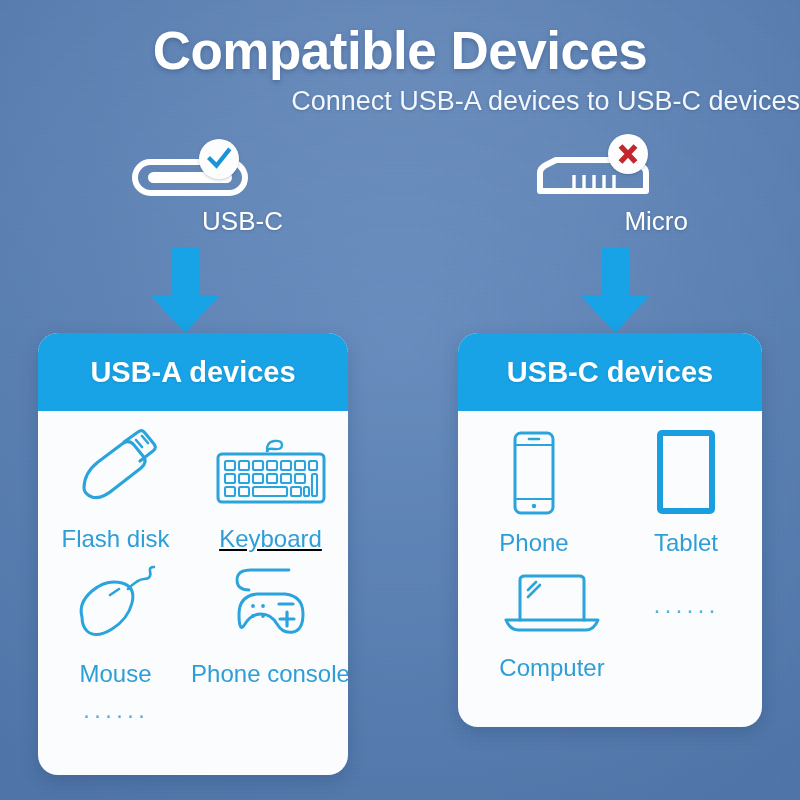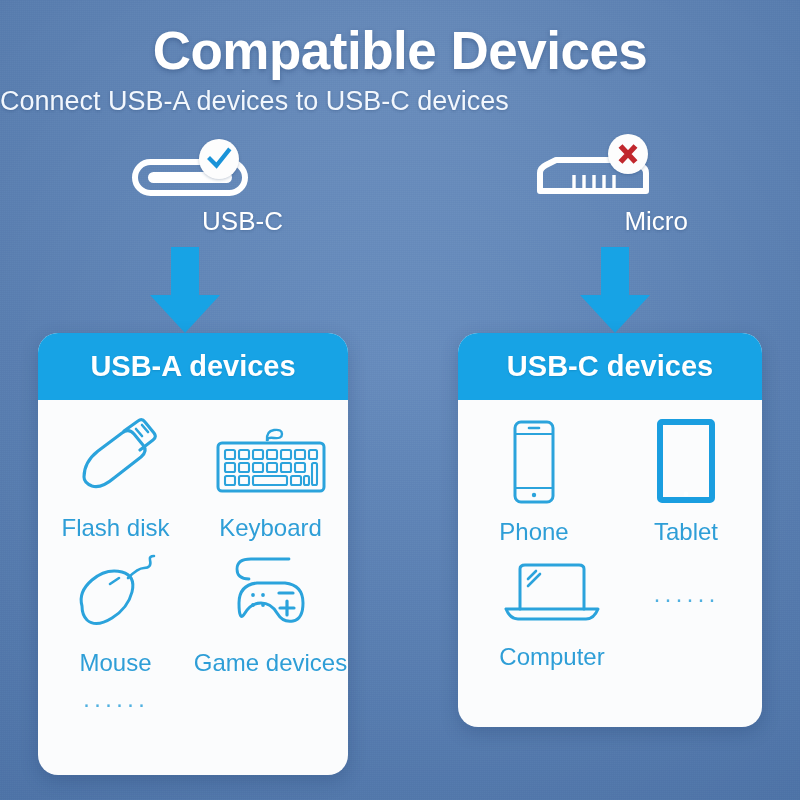--- a/index.html
+++ b/index.html
@@ -29,21 +29,21 @@
 
   
   .title{
     position:absolute;left:0;right:0;top:14px;text-align:center;
     font-size:53px;font-weight:bold;color:#ffffff;letter-spacing:-0.5px;
     text-shadow:0 2px 5px rgba(25,55,100,.35);
     white-space:nowrap;
     margin-top:6px;
   }
   .subtitle{
-    position:absolute;left:0;right:0;top:86px;text-align:left;
+    position:absolute;left:0;right:0;top:86px;text-align:right;
     font-size:27px;color:#f2f7fd;font-weight:normal;
     text-shadow:0 1px 3px rgba(25,55,100,.30);
     white-space:nowrap;
   }
 
   
   .conn-row{position:absolute;left:0;right:0;top:142px;height:100px;}
   .conn{position:absolute;width:190px;text-align:right;}
   .conn .art{position:relative;height:62px;}
   .conn .cap{
@@ -60,21 +60,21 @@
   
   .arrow{position:absolute;}
 
   
   .card{
     position:absolute;border-radius:20px;overflow:hidden;
     background:#fbfcfd;
     box-shadow:0 6px 18px rgba(22,50,92,.22);
   }
   .card-head{
-    background:#17a3e5;height:67px;display:flex;align-items:center;justify-content:center;
+    background:#17a3e5;height:78px;display:flex;align-items:center;justify-content:center;
   }
   .card-head .ht{
     font-size:29px;font-weight:bold;color:#ffffff;white-space:nowrap;
     text-shadow:0 1px 2px rgba(10,90,140,.25);
   }
   .card-body{padding:14px 0 0 0;}
   .grid{display:flex;flex-wrap:wrap;}
   .cell{
     box-sizing:border-box;display:flex;flex-direction:column;
     align-items:center;justify-content:flex-start;
@@ -165,21 +165,21 @@
                 <path d="M10 60 Q10 45 24 34 L48 16 Q55 11 60 17 L69 28 Q74 34 67 40 L40 61 Q27 72 18 69 Q10 66 10 60 Z"></path>
                 <path d="M50 14 L64 4 Q68 1 71 5 L80 16 Q83 20 79 23 L66 33"></path>
                 <path d="M62 12 L68 19" stroke-width="2.6"></path>
                 <path d="M68 8 L74 15" stroke-width="2.6"></path>
               </g>
             </svg>
           </div>
           <div class="lbl">Flash disk</div>
         </div>
 
-        <div class="cell" style="width:155px;height:135px;">
+        <div class="cell" style="width:155px;height:135px;text-decoration:underline;">
           <div class="ico" style="height:92px;">
             <svg width="118" height="78" viewBox="0 0 118 78">
               <g fill="none" stroke="#2ba3dc" stroke-width="2.6" stroke-linejoin="round">
                 <path d="M55 20 Q54 10 62 9 Q70 8 70 13 Q70 18 62 17 Q54 16 56 20" stroke-width="2.4"></path>
                 <rect x="6" y="22" width="106" height="48" rx="4" ry="4" stroke-width="3"></rect>
                 <g stroke-width="2.1">
                   <rect x="13" y="29" width="10" height="9" rx="1.5"></rect>
                   <rect x="27" y="29" width="10" height="9" rx="1.5"></rect>
                   <rect x="41" y="29" width="10" height="9" rx="1.5"></rect>
                   <rect x="55" y="29" width="10" height="9" rx="1.5"></rect>
@@ -230,21 +230,21 @@
                   <circle cx="36" cy="42" r="1.9" fill="#2ba3dc" stroke="none"></circle>
                   <circle cx="46" cy="42" r="1.9" fill="#2ba3dc" stroke="none"></circle>
                   <circle cx="36" cy="52" r="1.9" fill="#2ba3dc" stroke="none"></circle>
                   <circle cx="46" cy="52" r="1.9" fill="#2ba3dc" stroke="none"></circle>
                 </g>
                 <path d="M62 40 L76 40" stroke-width="3.2"></path>
                 <path d="M70 48 L70 62 M63 55 L77 55" stroke-width="3.2"></path>
               </g>
             </svg>
           </div>
-          <div class="lbl">Game devices</div>
+          <div class="lbl">Phone console</div>
         </div>
 
         <div class="dots-cell" style="width:155px;height:40px;">
           <span class="dots">······</span>
         </div>
       </div>
     </div>
   </div>
 
   <div class="card" style="left:458px;top:333px;width:304px;height:394px;">

